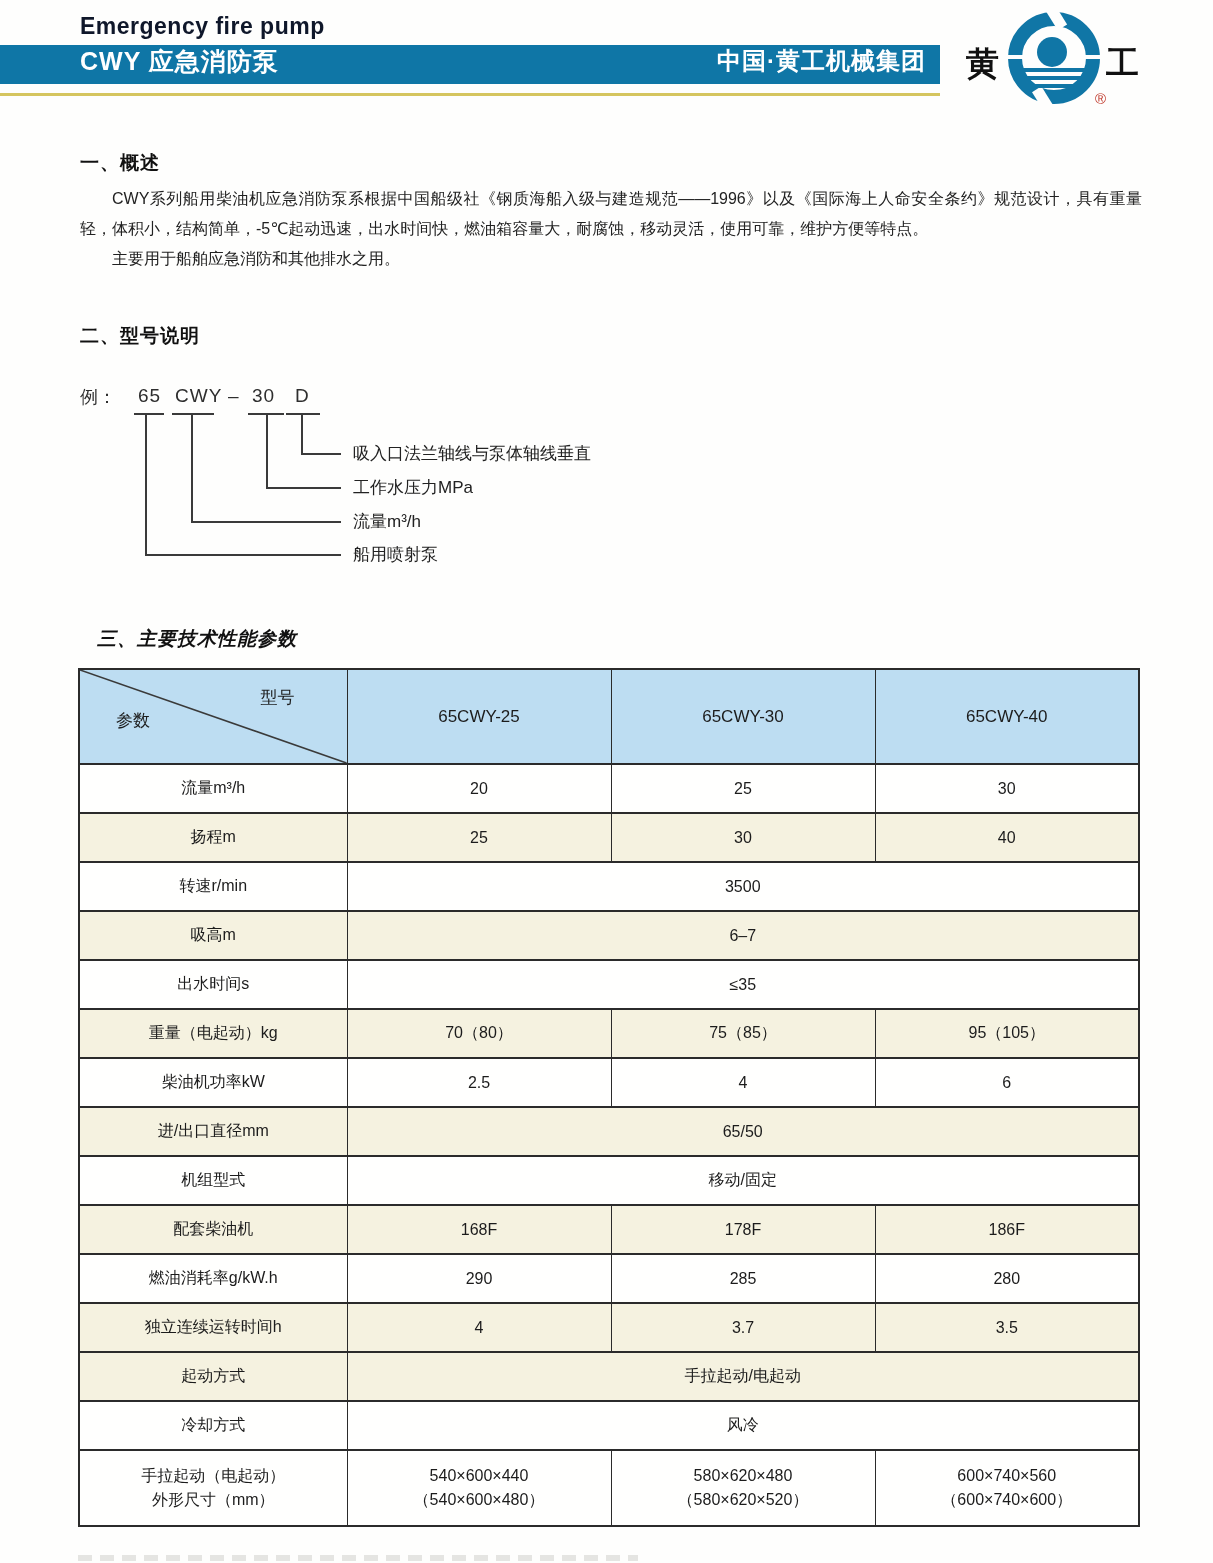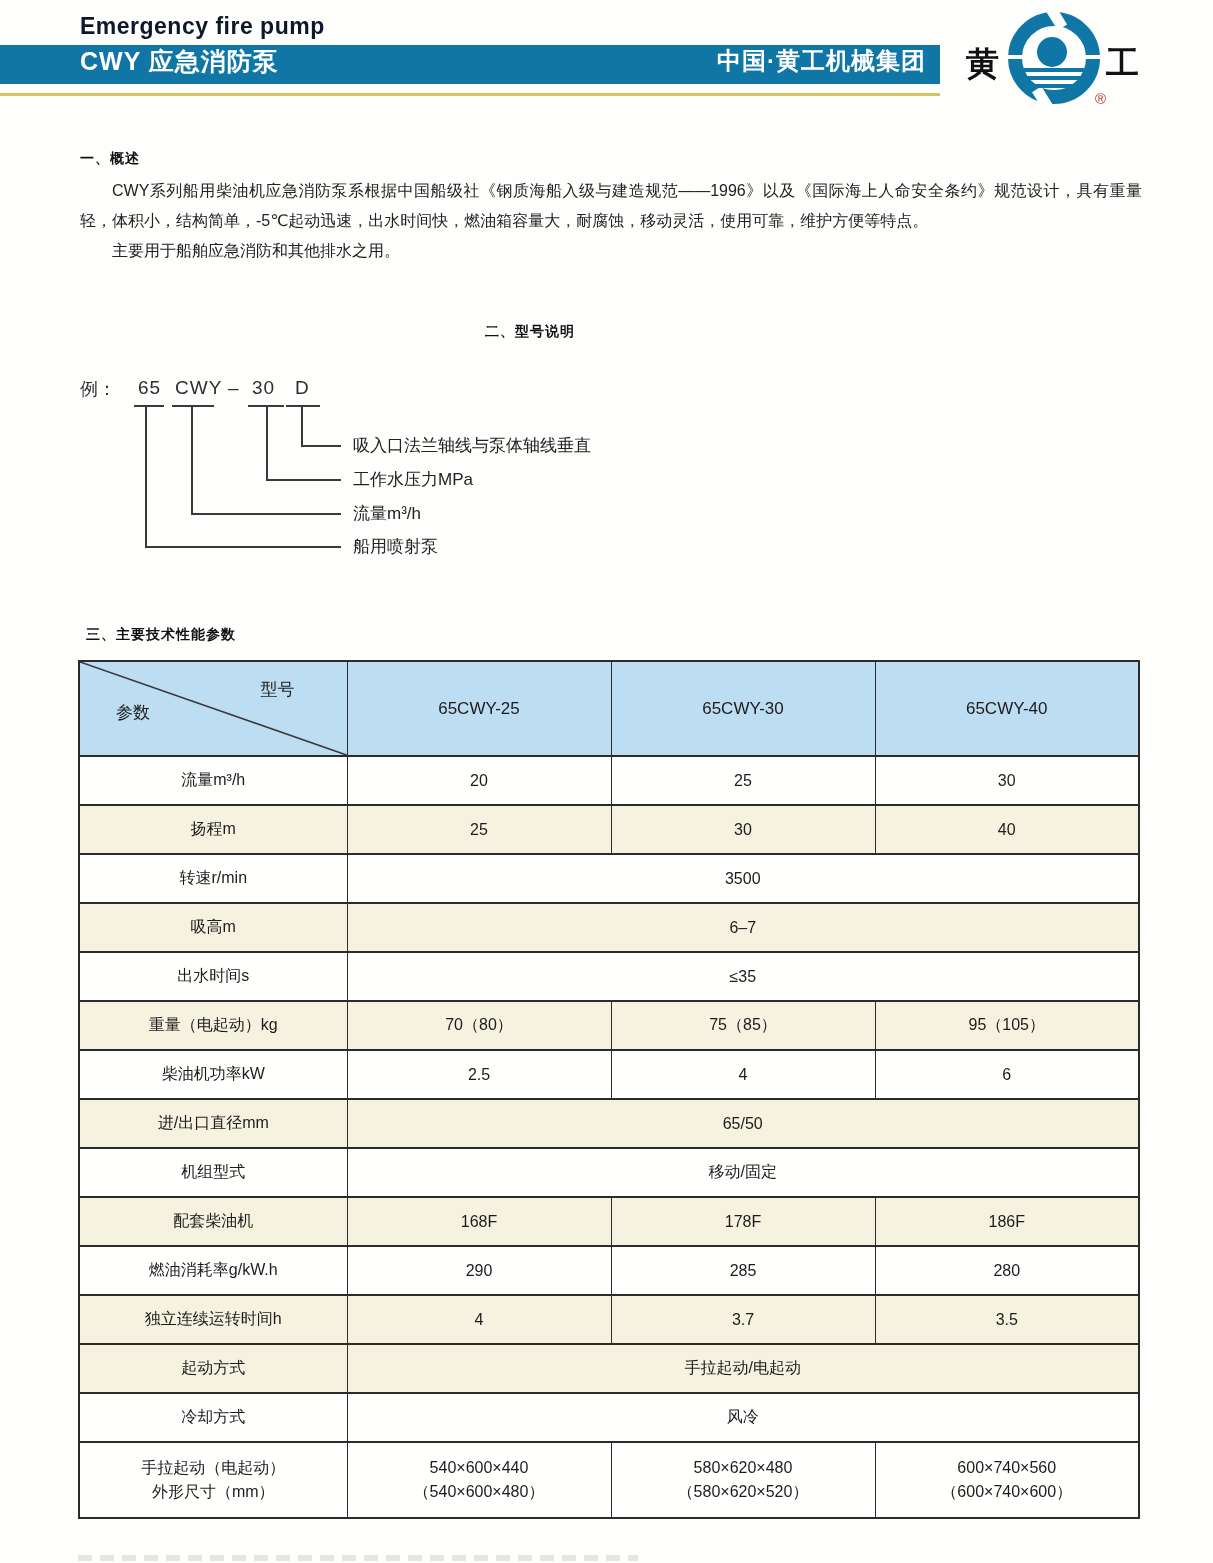--- a/index.html
+++ b/index.html
@@ -9,35 +9,35 @@
 
   
   .eng-title { position:absolute; left:80px; top:13px; font-size:23px; font-weight:bold; color:#0f172a; letter-spacing:.5px; }
   .banner { position:absolute; left:0; top:45px; width:940px; height:39px; background:#0f76a6; display:flex; align-items:flex-start; }
   .banner-title { margin-left:80px; color:#fff; font-size:25px; font-weight:bold; letter-spacing:1px; }
   .banner-company { margin-left:auto; margin-right:14px; color:#fff; font-size:24px; font-weight:bold; letter-spacing:1px; }
   .gold-line { position:absolute; left:0; top:93px; width:940px; height:3px; background:#d5c55f; }
   .logo { position:absolute; left:952px; top:5px; width:212px; height:105px; }
 
   
-  .sec-heading { font-size:14px; font-weight:bold; color:#111; letter-spacing:1px; }
+  .sec-heading { font-size:19px; font-weight:bold; color:#111; letter-spacing:1px; }
   .overview { position:absolute; left:80px; top:150px; width:1062px; }
   .overview p { font-size:16px; line-height:30px; color:#222; text-align:justify; text-indent:2em; }
   .overview .sec-heading { margin-bottom:8px; }
 
-  .model { position:absolute; left:80px; top:323px;text-align:center; }
+  .model { position:absolute; left:80px; top:323px; }
   .diagram { position:relative; width:900px; height:205px; margin-top:34px; color:#2e2e2e; }
   .tok { position:absolute; top:2px; font-size:19px; letter-spacing:1px; }
   .tok-lbl { position:absolute; top:2px; font-size:18px; }
   .underline { position:absolute; top:30px; height:2px; background:#3a3a3a; }
   .connector { position:absolute; border-left:2px solid #3a3a3a; border-bottom:2px solid #3a3a3a; }
   .callout { position:absolute; left:273px; font-size:17px; line-height:20px; white-space:nowrap; color:#222; }
 
   .params { position:absolute; left:78px; top:626px; width:1062px; }
-  .params .sec-heading { margin-left:8px; }
+  .params .sec-heading { margin-left:19px;font-style:italic; }
   table { width:1062px; margin-top:16px; border-collapse:collapse; table-layout:fixed; }
   col.c0 { width:268px; } col.c1,col.c2,col.c3 { width:264px; }
   td, th { border-top:2px solid #2b2b2b; border-bottom:2px solid #2b2b2b;
            border-left:1px solid #2b2b2b; border-right:1px solid #2b2b2b;
            text-align:center; vertical-align:middle; font-weight:normal;
            font-size:16px; color:#1c1c1c; }
   table { border:2px solid #2b2b2b; }
   tr.hdr { height:95px; }
   tr.hdr th { background:#bdddf2; font-size:17px; }
   tr.row { height:49px; background:#fffffe; }

